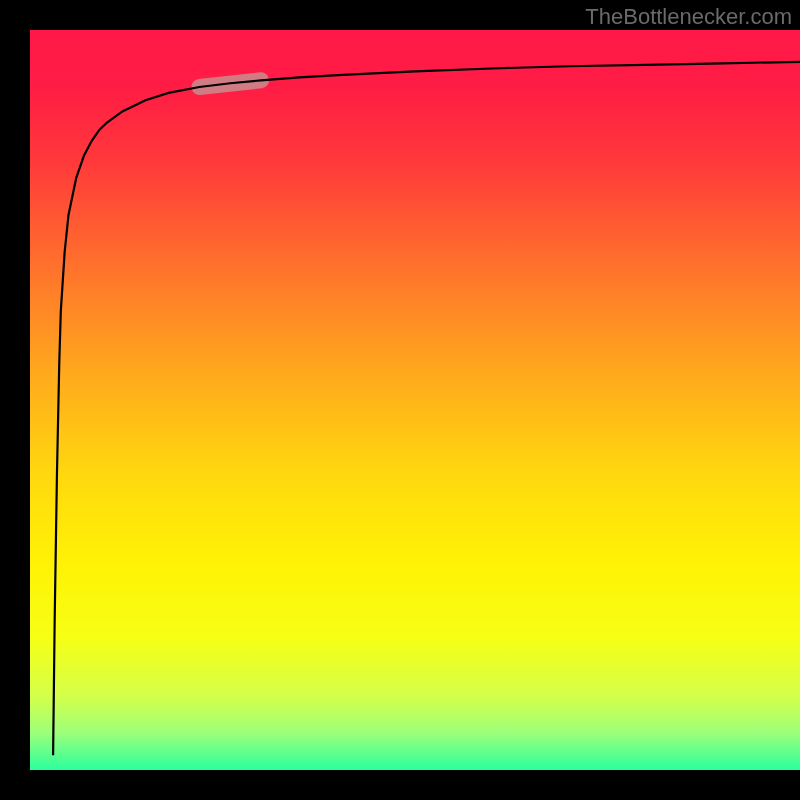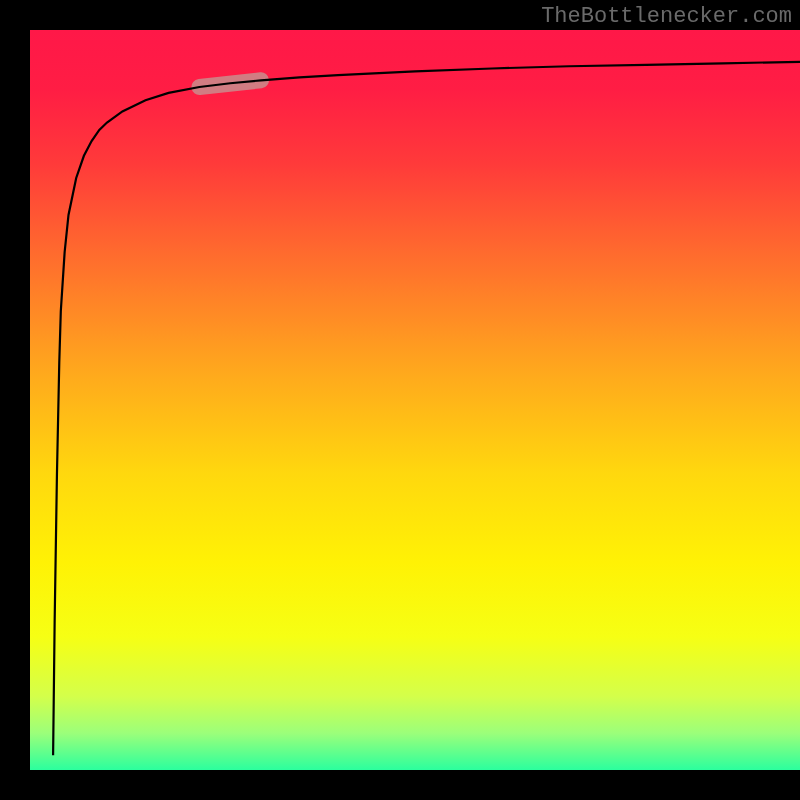--- a/index.html
+++ b/index.html
@@ -7,21 +7,20 @@
     padding: 0;
     width: 800px;
     height: 800px;
     background: #000;
     font-family: Arial, sans-serif;
   }
   .container {
     position: relative;
     width: 800px;
     height: 800px;
-    font-family: Liberation Mono, monospace;
   }
   .watermark {
     position: absolute;
     top: 4px;
     right: 8px;
     color: #6a6a6a;
     font-size: 22px;
     font-weight: 500;
     z-index: 10;
   }

